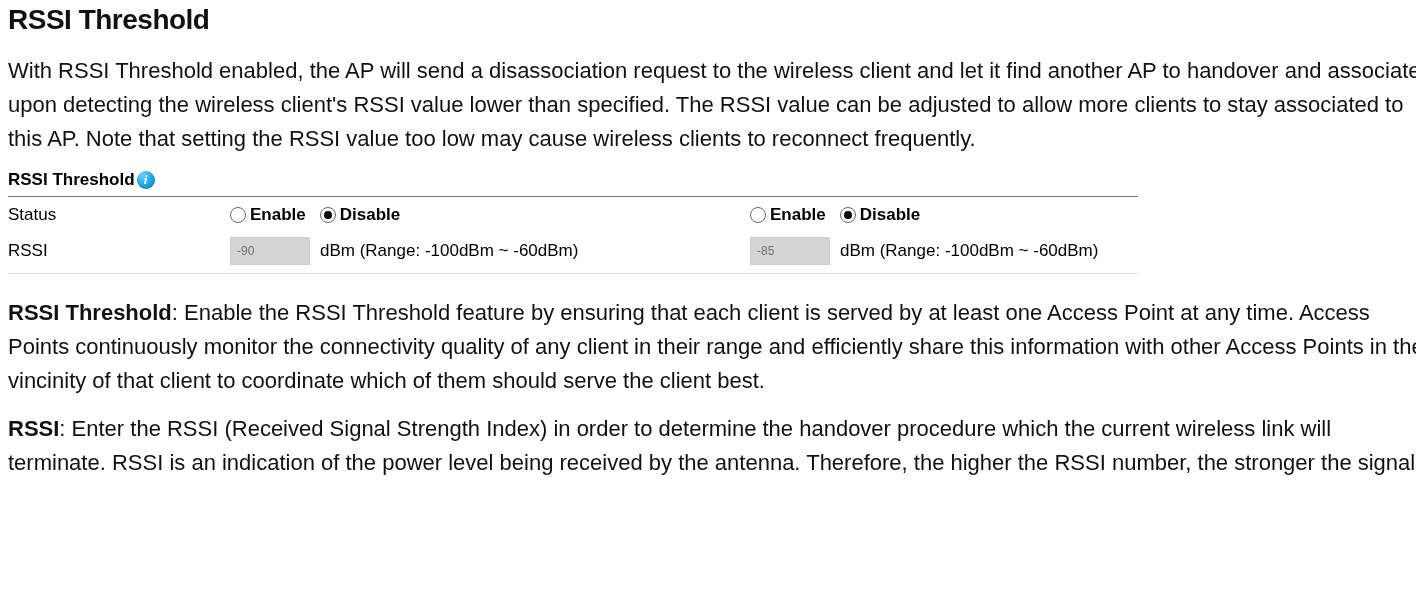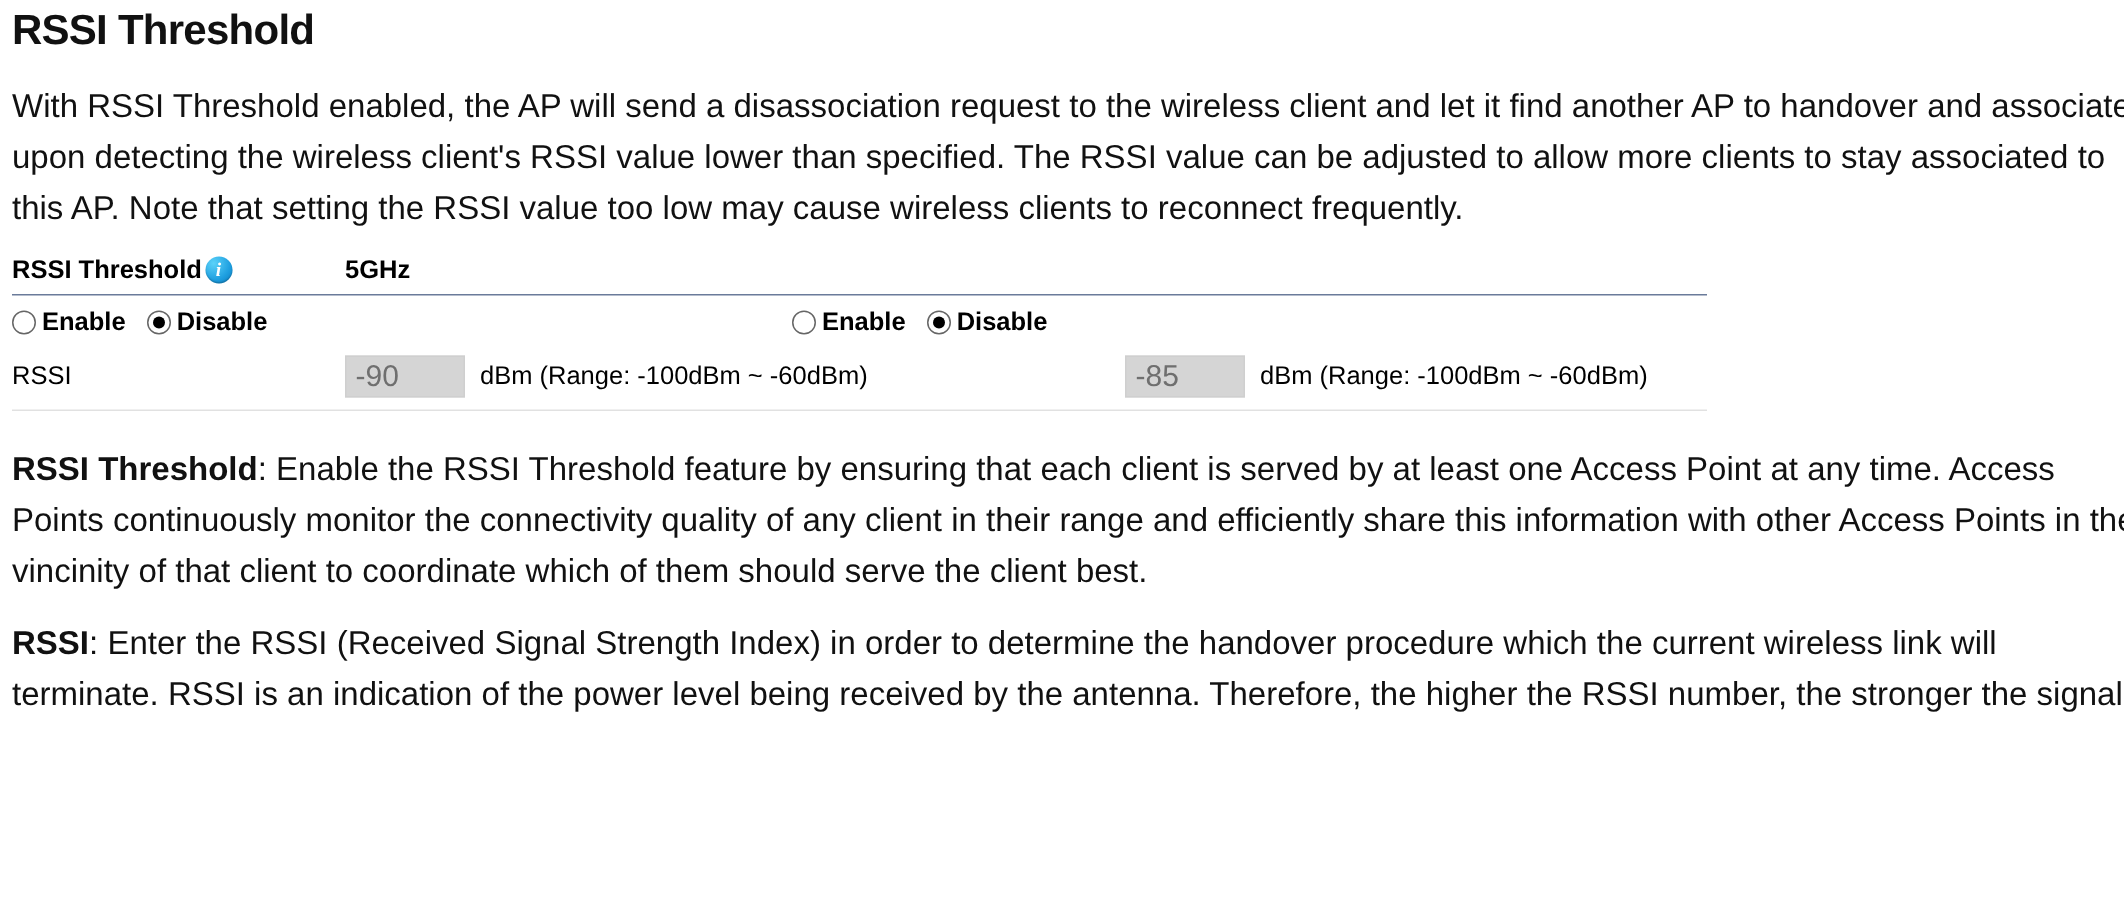--- a/index.html
+++ b/index.html
@@ -106,21 +106,21 @@
   }
 
   
   .rssi-input {
     width:66px;
     height:26px;
     background:#d5d5d5;
     border:1px solid #cfcfcf;
     color:#6f6f6f;
     font-family: Arial, Helvetica, sans-serif;
-    font-size:20px;
+    font-size:12px;
     padding:0 6px;
     margin-right:10px;
   }
   .rssi-unit {
     font-weight:400;
   }
 </style>
 </head>
 <body>
 
@@ -128,24 +128,24 @@
 
 <p class="doc-p">With RSSI Threshold enabled, the AP will send a disassociation request to the wireless client and let it find another AP to handover and associate upon detecting the wireless client's RSSI value lower than specified. The RSSI value can be adjusted to allow more clients to stay associated to this AP. Note that setting the RSSI value too low may cause wireless clients to reconnect frequently.</p>
 
 <div class="ui-panel">
 
   <div class="ui-row ui-header">
     <div class="col-label hdr with-icon">
       <span>RSSI Threshold</span>
       <span class="info-icon">i</span>
     </div>
-    <div class="col-5 hdr">5GHz</div>
   </div>
 
   <div class="ui-row ui-status">
+    <div class="col-label">Status</div>
 
     <div class="col-24">
       <span class="radio"></span>
       <span class="radio-label">Enable</span>
       <span class="radio selected"></span>
       <span class="radio-label">Disable</span>
     </div>
 
     <div class="col-5">
       <span class="radio"></span>

